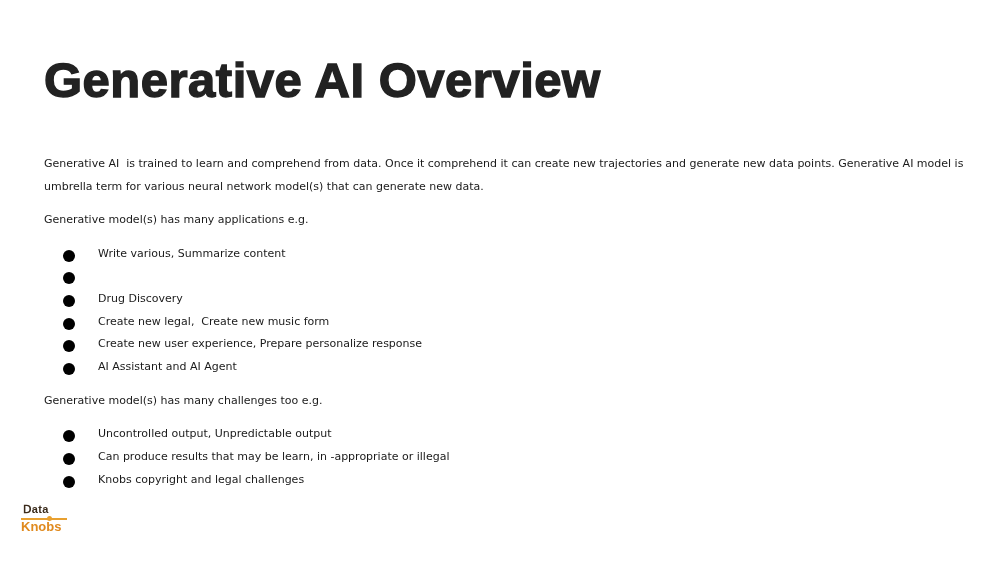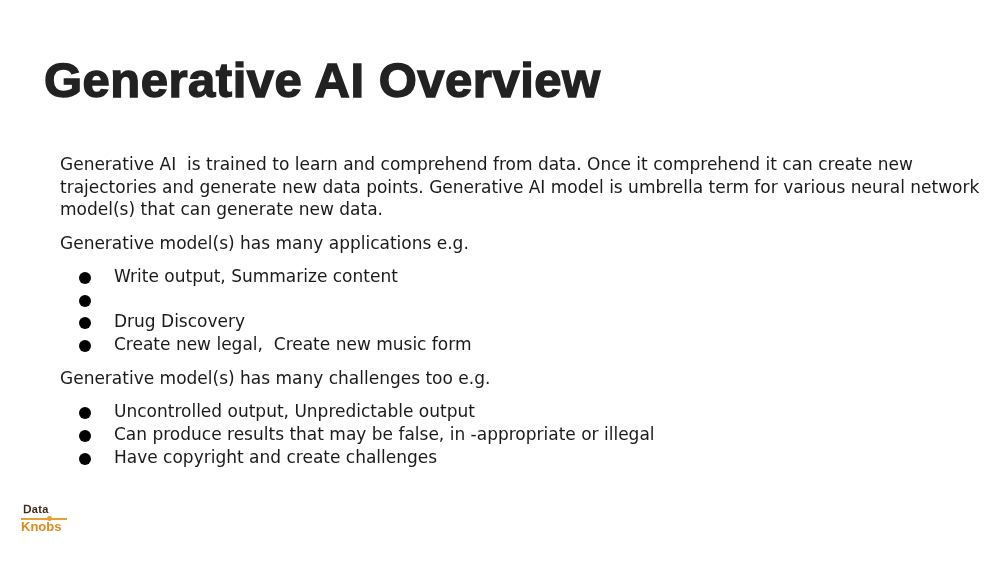--- a/index.html
+++ b/index.html
@@ -8,22 +8,22 @@
     .title {
       position: absolute; left: 44px; top: 52px;
       font-family: "Liberation Sans", sans-serif;
       font-weight: 900; font-size: 49px; color: #222222;
       letter-spacing: 0.5px;
       -webkit-text-stroke: 1.4px #222222;
       line-height: 56px;
       white-space: nowrap;
     }
     .body-text {
-      position: absolute; left: 60px; top: 153px; width: 925px;
-      font-size: 17px; line-height: 22.5px; color: #1a1a1a;
+      position: absolute; left: 44px; top: 153px; width: 925px;
+      font-size: 11px; line-height: 22.5px; color: #1a1a1a;
     }
     .para { margin-bottom: 11px; white-space: pre-wrap; }
     .bullets { list-style: none; margin-bottom: 11px; }
     .bullets li { position: relative; padding-left: 54px; height: 22.7px; white-space: pre; }
     .bullets li .dot {
       position: absolute; left: 19px; top: 7px;
       width: 12px; height: 12px; border-radius: 50%; background: #000;
     }
     .logo {
       position: absolute; left: 19px; top: 502px; width: 52px; height: 34px;
@@ -47,30 +47,32 @@
   </style>
 </head>
 <body>
 
 <h1 class="title">Generative AI Overview</h1>
 
 <div class="body-text">
   <p class="para">Generative AI  is trained to learn and comprehend from data. Once it comprehend it can create new trajectories and generate new data points. Generative AI model is umbrella term for various neural network model(s) that can generate new data.</p>
   <p class="para">Generative model(s) has many applications e.g.</p>
   <ul class="bullets">
-    <li><span class="dot"></span><span>Write output, Summarize content</span></li>
+    <li><span class="dot"></span><span>Write various, Summarize content</span></li>
     <li><span class="dot"></span></li>
     <li><span class="dot"></span><span>Drug Discovery</span></li>
     <li><span class="dot"></span><span>Create new legal,  Create new music form</span></li>
+    <li><span class="dot"></span><span>Create new user experience, Prepare personalize response</span></li>
+    <li><span class="dot"></span><span>AI Assistant and AI Agent</span></li>
   </ul>
   <p class="para">Generative model(s) has many challenges too e.g.</p>
   <ul class="bullets">
     <li><span class="dot"></span><span>Uncontrolled output, Unpredictable output</span></li>
-    <li><span class="dot"></span><span>Can produce results that may be false, in -appropriate or illegal</span></li>
-    <li><span class="dot"></span><span>Have copyright and create challenges</span></li>
+    <li><span class="dot"></span><span>Can produce results that may be learn, in -appropriate or illegal</span></li>
+    <li><span class="dot"></span><span>Knobs copyright and legal challenges</span></li>
   </ul>
 </div>
 
 <div class="logo">
   <span class="data-word">ᗞata</span>
   <span class="bar"></span>
   <span class="knob"></span>
   <span class="knobs-word">Knobs</span>
 </div>
 

